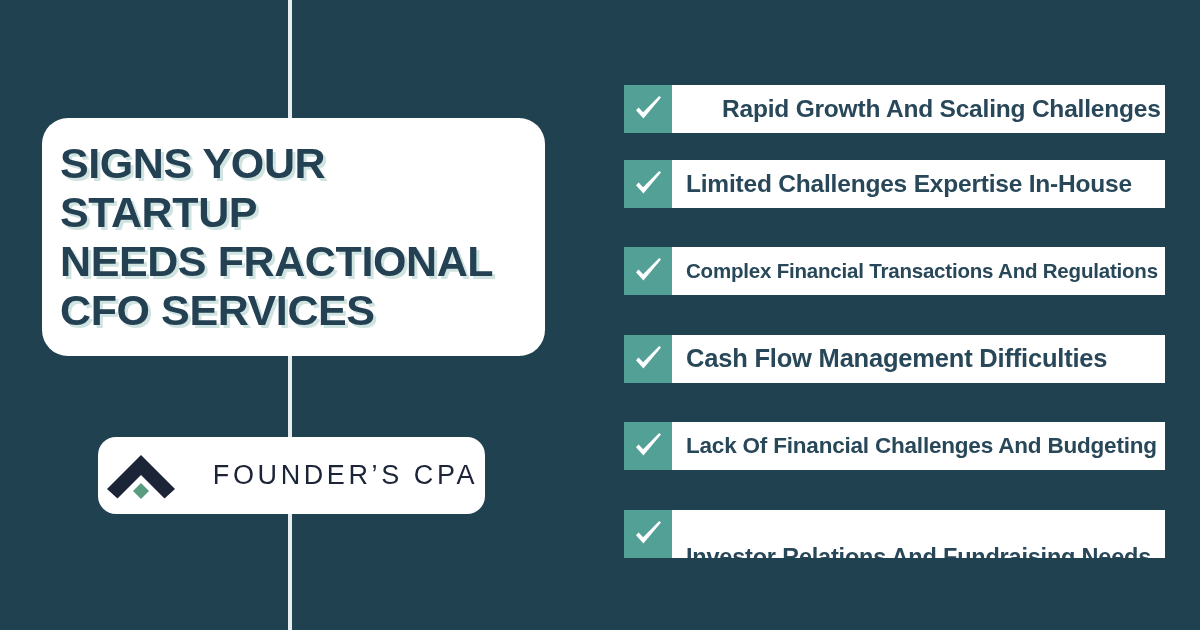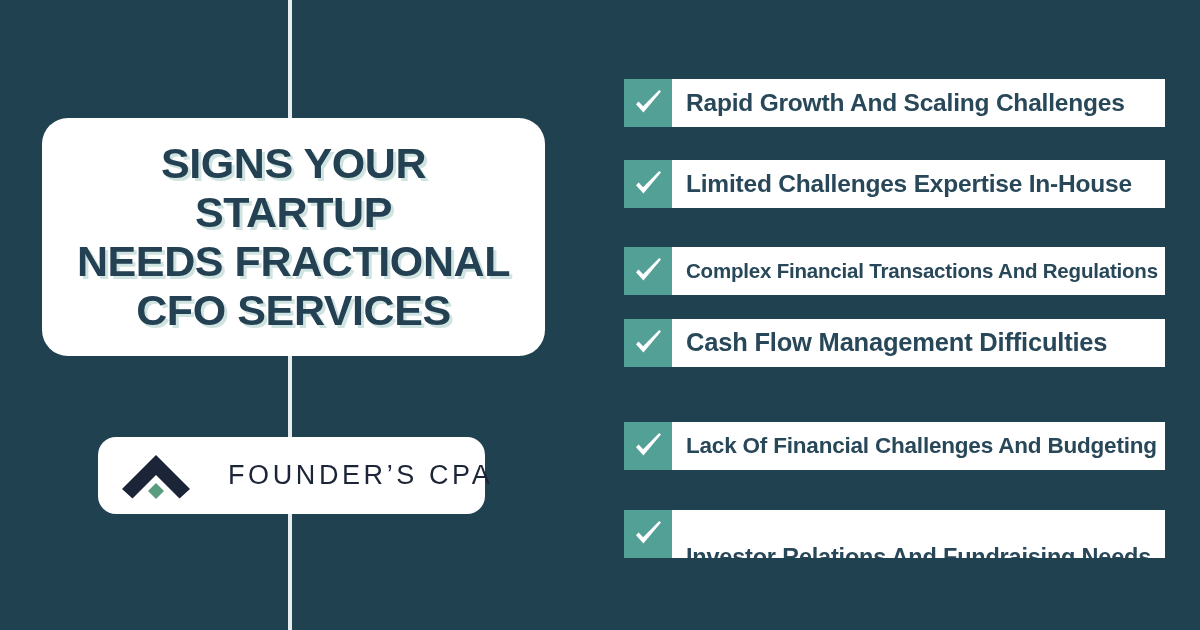--- a/index.html
+++ b/index.html
@@ -58,38 +58,38 @@
     justify-content: center;
     padding: 10px 18px;
   }
 
   .title-text {
     font-family: "Liberation Sans", "DejaVu Sans", sans-serif;
     font-weight: bold;
     font-size: 43px;
     line-height: 1.14;
     letter-spacing: -0.4px;
-    text-align: center;
+    text-align: left;
     color: #234152;
     text-shadow: 3px 3px 0 #cfe3e1;
     text-transform: uppercase;
     white-space: pre-line;
   }
 
   .logo-card {
     position: absolute;
     left: 98px;
     top: 437px;
     width: 387px;
     height: 77px;
     background: #ffffff;
     border-radius: 18px;
     display: flex;
     align-items: center;
-    justify-content: space-between;
+    justify-content: center;
     gap: 36px;
     padding: 0 22px;
   }
 
   .logo-mark {
     width: 72px;
     height: 46px;
     flex: 0 0 auto;
     display: block;
   }
@@ -117,24 +117,24 @@
     position: absolute;
     left: 0;
     width: 541px;
     height: 48px;
     background: #ffffff;
     display: flex;
     align-items: stretch;
     overflow: hidden;
   }
 
-  .check-row[data-idx="0"] { top: 6px; }
+  .check-row[data-idx="0"] { top: 12px; gap: 36px; }
   .check-row[data-idx="1"] { top: 87px; }
   .check-row[data-idx="2"] { top: 174px; }
-  .check-row[data-idx="3"] { top: 246px; }
+  .check-row[data-idx="3"] { top: 262px; }
   .check-row[data-idx="4"] { top: 349px; }
   .check-row[data-idx="5"] { top: 437px; }
 
   .check-box {
     flex: 0 0 auto;
     width: 48px;
     height: 48px;
     background: #52a096;
     display: flex;
     align-items: center;

